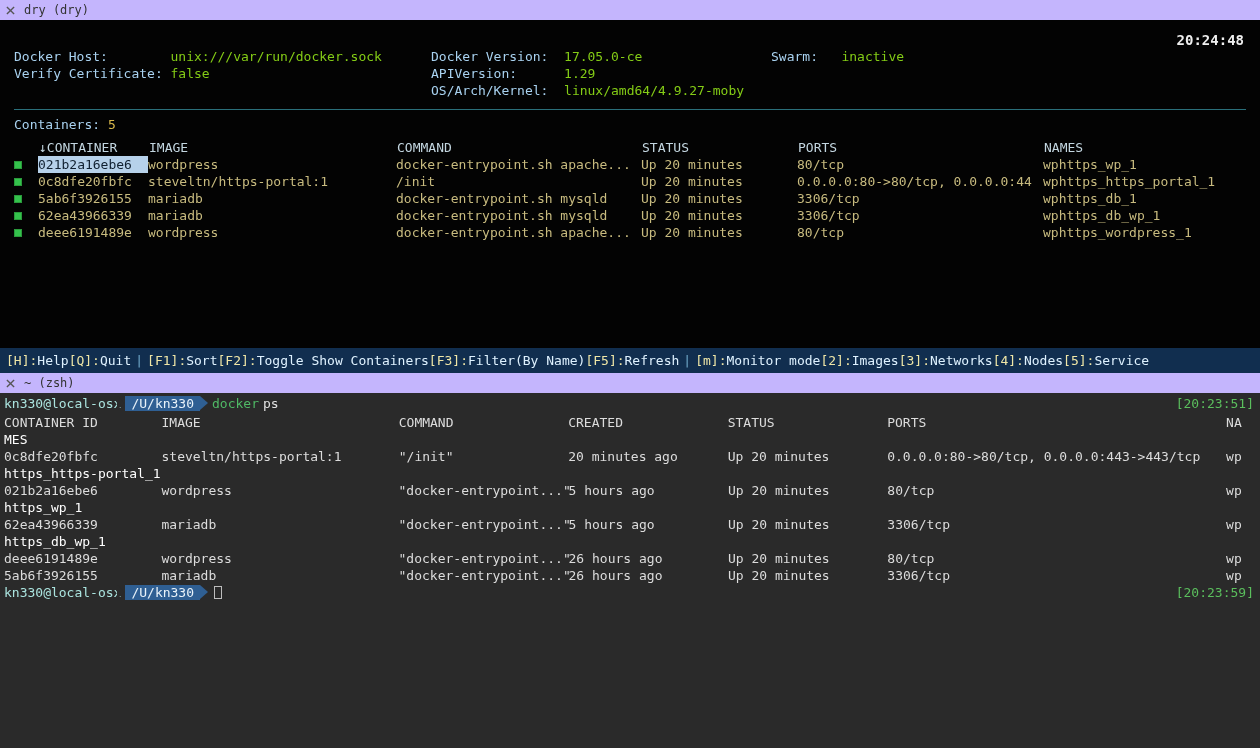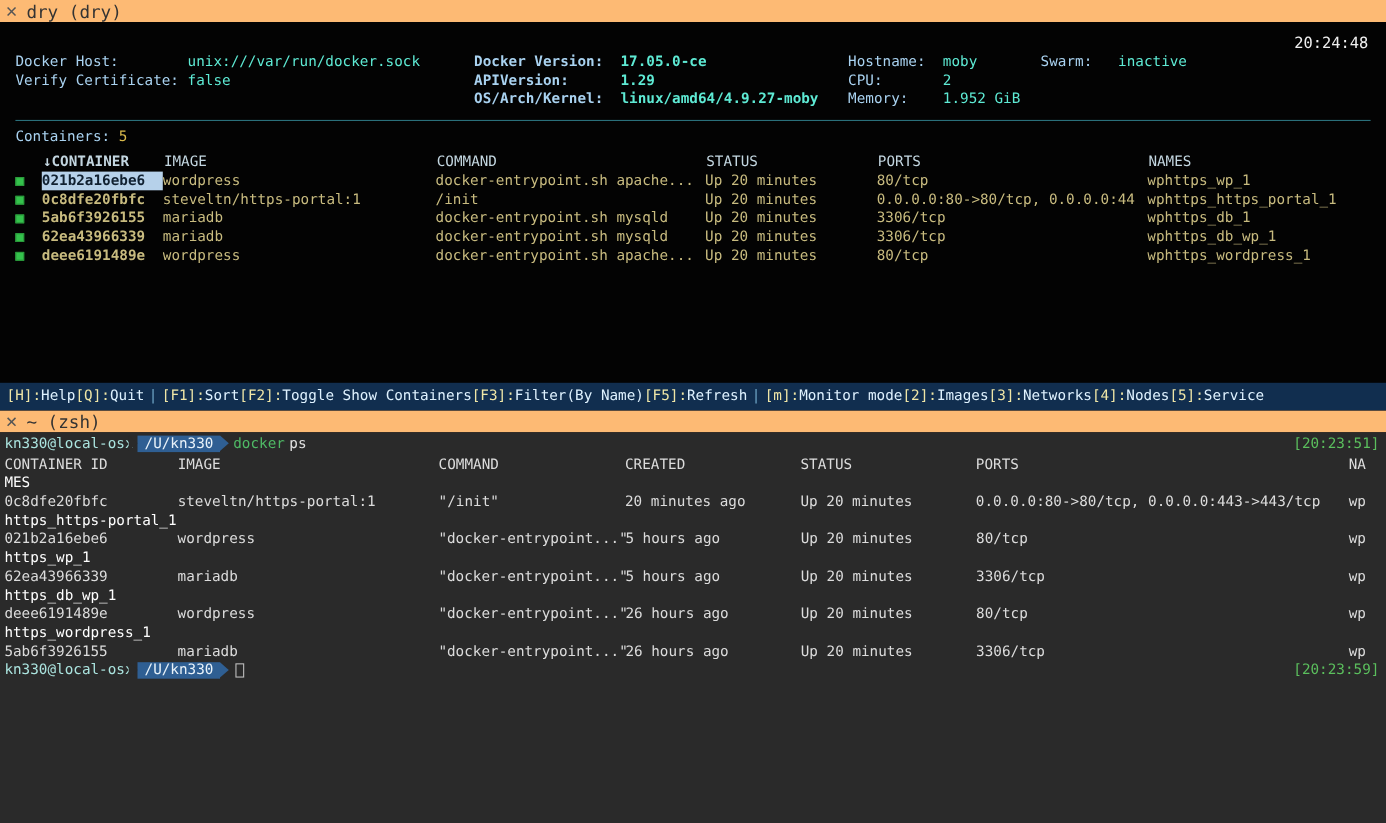--- a/index.html
+++ b/index.html
@@ -1,45 +1,45 @@
 <!DOCTYPE html>
 <html><head>
 <meta charset="utf-8">
 <style>
   * { margin:0; padding:0; box-sizing:border-box; }
   html,body { width:1260px; height:748px; font-family:Menlo,Consolas,monospace; font-size:13px; background:#000; color:#d0d0d0; overflow:hidden; }
   body { display:flex; flex-direction:column; }
   
-  .tabstrip { background:#fdba74; display:flex; align-items:center; height:20px; font-size:16px; color:#333; }
+  .tabstrip { background:#c4b5fd; display:flex; align-items:center; height:20px; font-size:12px; color:#333; }
   .tabstrip .closebox { width:20px; display:flex; align-items:center; justify-content:center; }
   .tabstrip .closebox svg { width:9px; height:9px; }
   .tabstrip .tabtitle { padding-left:4px; }
   
   .pane { position:relative; }
   .pane-top { background:#030303; height:353px; padding:8px 14px 0 14px; line-height:17px; }
-  .clock { position:absolute; right:16px; top:12px; font-weight:normal; color:#efefef; font-size:14px; }
+  .clock { position:absolute; right:16px; top:12px; font-weight:bold; color:#efefef; font-size:14px; }
   .info-row { display:flex; }
   .info-col { display:flex; flex-direction:column;margin-top:20px; }
   .info-col .line { display:flex; }
   .info-label { color:#a9d2f0; white-space:pre; }
-  .info-val   { color:#5eead4; white-space:pre; }
+  .info-val   { color:#84cc16; white-space:pre; }
   .sep-line { border-top:1px solid #2a6f7a; margin:10px 0 6px 0; }
   .counts { color:#a9d2f0; }
   .counts .num { color:#d9b94b; }
   .tbl { margin-top:6px; }
   .tbl .hdr { display:flex; color:#c3d6e0; font-weight:normal; }
   .tbl .hdr .hcell { white-space:pre; }
   .tbl .row { display:flex; align-items:center; }
   .tbl .row .sq { width:8px; height:8px; background:#34c24c; margin-right:6px; border:1px solid #2a9a3b; }
   .tbl .cell { white-space:pre; overflow:hidden; }
   .cid { color:#c8bb7f; }
   .cid.selected { background:#b6d1ea; color:#102030; }
   .imgc, .cmdc, .stc, .ptc, .nmc { color:#c8bb7f; }
   
-  .w-cont { width:110px;font-weight:bold; }
+  .w-cont { width:110px; }
   .w-img  { width:248px; }
   .w-cmd  { width:245px; }
   .w-stat { width:156px; }
   .w-port { width:246px; }
   .w-name { width:200px; }
   .w-indent { width:24px; }
   .w-indent2 { width:25px; }
   .tbl .hdr .w-indent2 { }
   
   .helpbar { position:absolute; bottom:0; left:0; right:0; background:#112e4f; color:#dff2ff; padding:4px 6px; font-size:13px; display:flex; gap:0; white-space:nowrap; overflow:hidden; }
@@ -89,46 +89,32 @@
     <div class="info-col" id="info-left" style="width:417px;">
         <div class="line">
           <span class="info-label">Docker Host:        </span>
           <span class="info-val">unix:///var/run/docker.sock</span>
         </div>
         <div class="line">
           <span class="info-label">Verify Certificate: </span>
           <span class="info-val">false</span>
         </div>
       </div>
-    <div class="info-col" id="info-mid" style="width:340px;font-weight:bold;">
+    <div class="info-col" id="info-mid" style="width:340px;">
         <div class="line">
           <span class="info-label">Docker Version:  </span>
           <span class="info-val">17.05.0-ce</span>
         </div>
         <div class="line">
           <span class="info-label">APIVersion:      </span>
           <span class="info-val">1.29</span>
         </div>
         <div class="line">
           <span class="info-label">OS/Arch/Kernel:  </span>
           <span class="info-val">linux/amd64/4.9.27-moby</span>
-        </div>
-      </div>
-    <div class="info-col" id="info-r1" style="width:175px;">
-        <div class="line">
-          <span class="info-label">Hostname:  </span>
-          <span class="info-val">moby</span>
-        </div>
-        <div class="line">
-          <span class="info-label">CPU:       </span>
-          <span class="info-val">2</span>
-        </div>
-        <div class="line">
-          <span class="info-label">Memory:    </span>
-          <span class="info-val">1.952 GiB</span>
         </div>
       </div>
     <div class="info-col" id="info-r2">
         <div class="line">
           <span class="info-label">Swarm:   </span>
           <span class="info-val">inactive</span>
         </div>
       </div>
   </div>
 
@@ -299,21 +285,20 @@
       <div class="wrap-line">https_db_wp_1</div>
       <div class="ps-row">
         <span class="pc pw-id">deee6191489e</span>
         <span class="pc pw-img">wordpress</span>
         <span class="pc pw-cmd">"docker-entrypoint..."</span>
         <span class="pc pw-crt">26 hours ago</span>
         <span class="pc pw-st">Up 20 minutes</span>
         <span class="pc pw-port">80/tcp</span>
         <span class="pc pw-na">wp</span>
       </div>
-      <div class="wrap-line">https_wordpress_1</div>
       <div class="ps-row">
         <span class="pc pw-id">5ab6f3926155</span>
         <span class="pc pw-img">mariadb</span>
         <span class="pc pw-cmd">"docker-entrypoint..."</span>
         <span class="pc pw-crt">26 hours ago</span>
         <span class="pc pw-st">Up 20 minutes</span>
         <span class="pc pw-port">3306/tcp</span>
         <span class="pc pw-na">wp</span>
       </div>
     </div>

